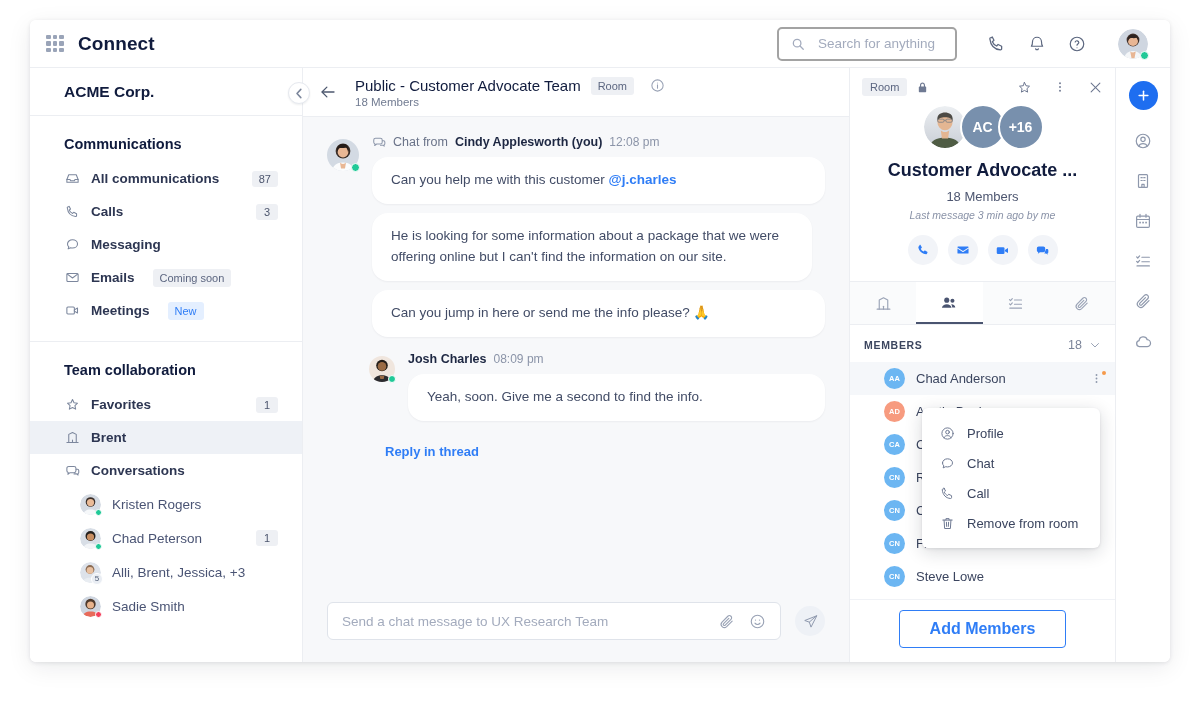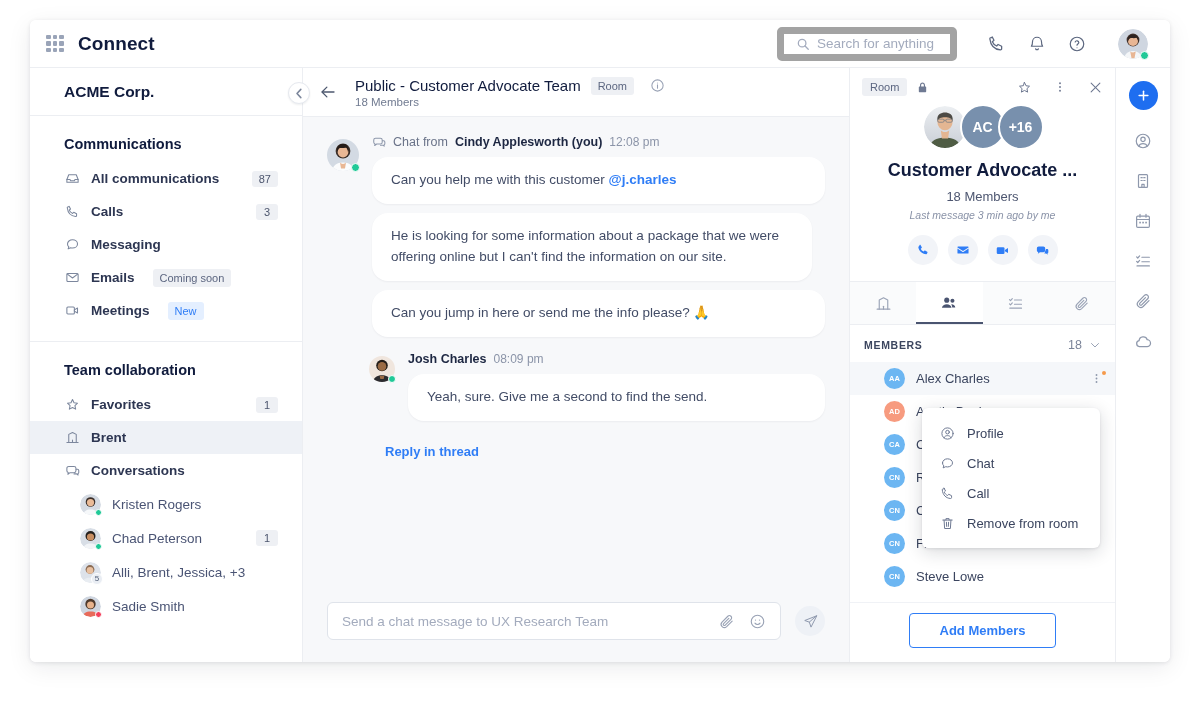--- a/index.html
+++ b/index.html
@@ -29,22 +29,22 @@
     display: flex; align-items: center;
     padding: 0 22px 0 16px;
     background: #fff;
   }
   .grid-icon { width: 18px; height: 18px; display:grid; grid-template-columns: repeat(3,1fr); grid-template-rows:repeat(3,1fr); gap:2px; margin-right: 14px;}
   .grid-icon i { background:#9aa4b8; border-radius:1px; display:block; }
   .brand { font-size: 19px; font-weight: 700; color: #101b3d; letter-spacing:.1px; }
   .topbar-spacer { flex: 1 1 auto; }
   .search {
     width: 180px; height: 34px;
-    border: 7px solid #a3a3a3; border-radius: 5px;
-    display: flex; align-items: center; gap: 7px;
+    border: 2px solid #a3a3a3; border-radius: 5px;
+    display: flex; align-items: center; gap: 13px;
     padding: 0 12px; margin-right: 30px;
     background: #fff;
   }
   .search input {
     border: 0; outline: 0; flex: 1 1 auto;
     font-family: inherit; font-size: 13.5px; color: #6b7488;
     background: transparent;
   }
   .search input::placeholder { color: #a3abbd; }
   .topbar-icons { display:flex; align-items:center; gap: 22px; }
@@ -199,21 +199,21 @@
     padding: 0 12px 0 14px; cursor:pointer; position:relative;
   }
   .member-row.active { background:#f5f7fa; }
   .m-av { width:21px;height:21px;border-radius:50%;flex:0 0 21px;display:flex;align-items:center;justify-content:center;color:#fff;font-size:7.5px;font-weight:700;letter-spacing:.2px;margin-left:20px; }
   .m-name { font-size:13px; color:#3b455f; white-space:nowrap; overflow:hidden; }
   .m-kebab { margin-left:auto; color:#8d97ab; display:flex; position:relative; }
   .m-kebab .alert { position:absolute; right:-3px; top:-1px; width:4px;height:4px;border-radius:50%;background:#f59a4b; }
   .rp-footer { flex:0 0 auto; padding: 10px 14px 14px 14px; display:flex; justify-content:center; border-top:1px solid #f0f2f6; }
   .add-btn {
     border:1.5px solid #2f7df6; color:#2f7df6; background:#fff;
-    border-radius:4px; padding: 9px 30px; font-size:13px; font-weight:700;
+    border-radius:4px; padding: 9px 30px; font-size:16px; font-weight:700;
     font-family:inherit; cursor:pointer;
   }
 
   
   .ctx-menu {
     position:absolute; left: 72px; top: 340px; width: 178px;
     background:#fff; border-radius:6px; padding: 10px 0;
     box-shadow: 0 4px 18px rgba(16,24,40,.16), 0 1px 3px rgba(16,24,40,.10);
     z-index: 30;
   }
@@ -593,21 +593,21 @@
                 </g>
               </svg>
             </span>
             <span class="dot green" style="width:8px;height:8px"></span>
           </span>
           <div class="msg-col">
             <div class="msg-meta">
               <span class="meta-name">Josh Charles</span>
               <span class="meta-time">08:09 pm</span>
             </div>
-            <div class="bubble">Yeah, sure. Give me a second to find the send.</div>
+            <div class="bubble">Yeah, soon. Give me a second to find the info.</div>
           </div>
         </div>
 
         <div class="reply-link">Reply in thread</div>
       </div>
 
       <div class="composer-wrap">
         <div class="composer">
           <input placeholder="Send a chat message to UX Research Team" style="">
           <span class="comp-ic">
@@ -776,21 +776,21 @@
         <span class="chev">
           <svg width="12" height="12" viewBox="0 0 24 24" fill="none" stroke="currentColor" stroke-width="2" stroke-linecap="round" stroke-linejoin="round">
               <polyline points="5,9 12,16 19,9"></polyline>
             </svg>
         </span>
       </div>
 
       <div class="member-list">
         <div class="member-row active">
           <span class="m-av" style="background:#6cb6f2">AA</span>
-          <span class="m-name">Alex Charles</span>
+          <span class="m-name">Chad Anderson</span>
           <span class="m-kebab">
             <svg width="13" height="13" viewBox="0 0 24 24" fill="currentColor">
                 <circle cx="12" cy="5.5" r="1.7"></circle>
                 <circle cx="12" cy="12" r="1.7"></circle>
                 <circle cx="12" cy="18.5" r="1.7"></circle>
               </svg>
             <span class="alert"></span>
           </span>
         </div>
         <div class="member-row">

